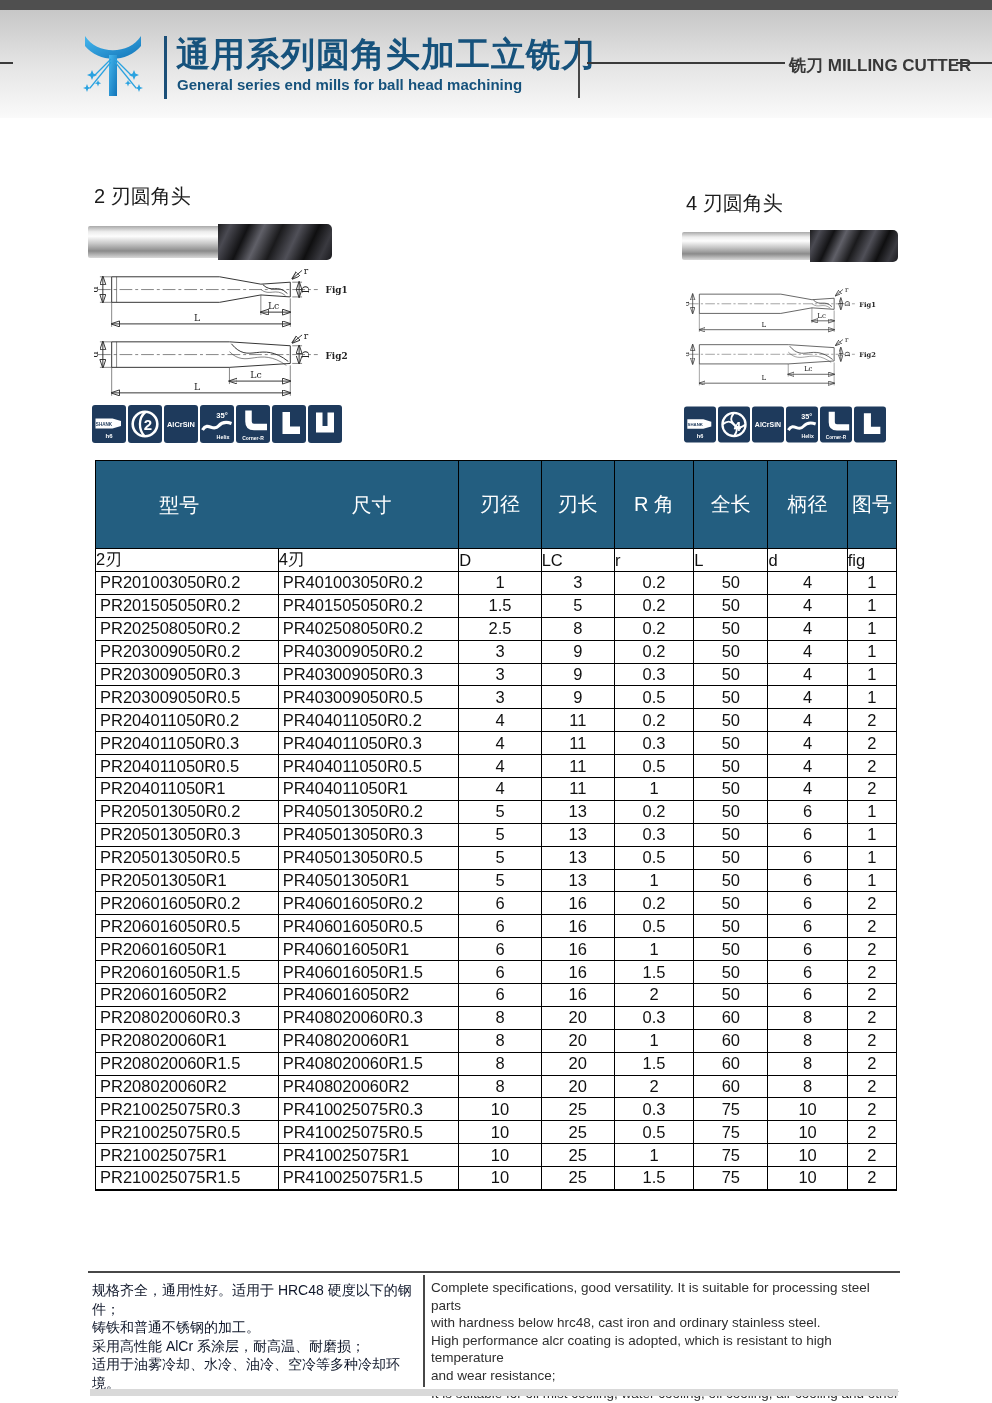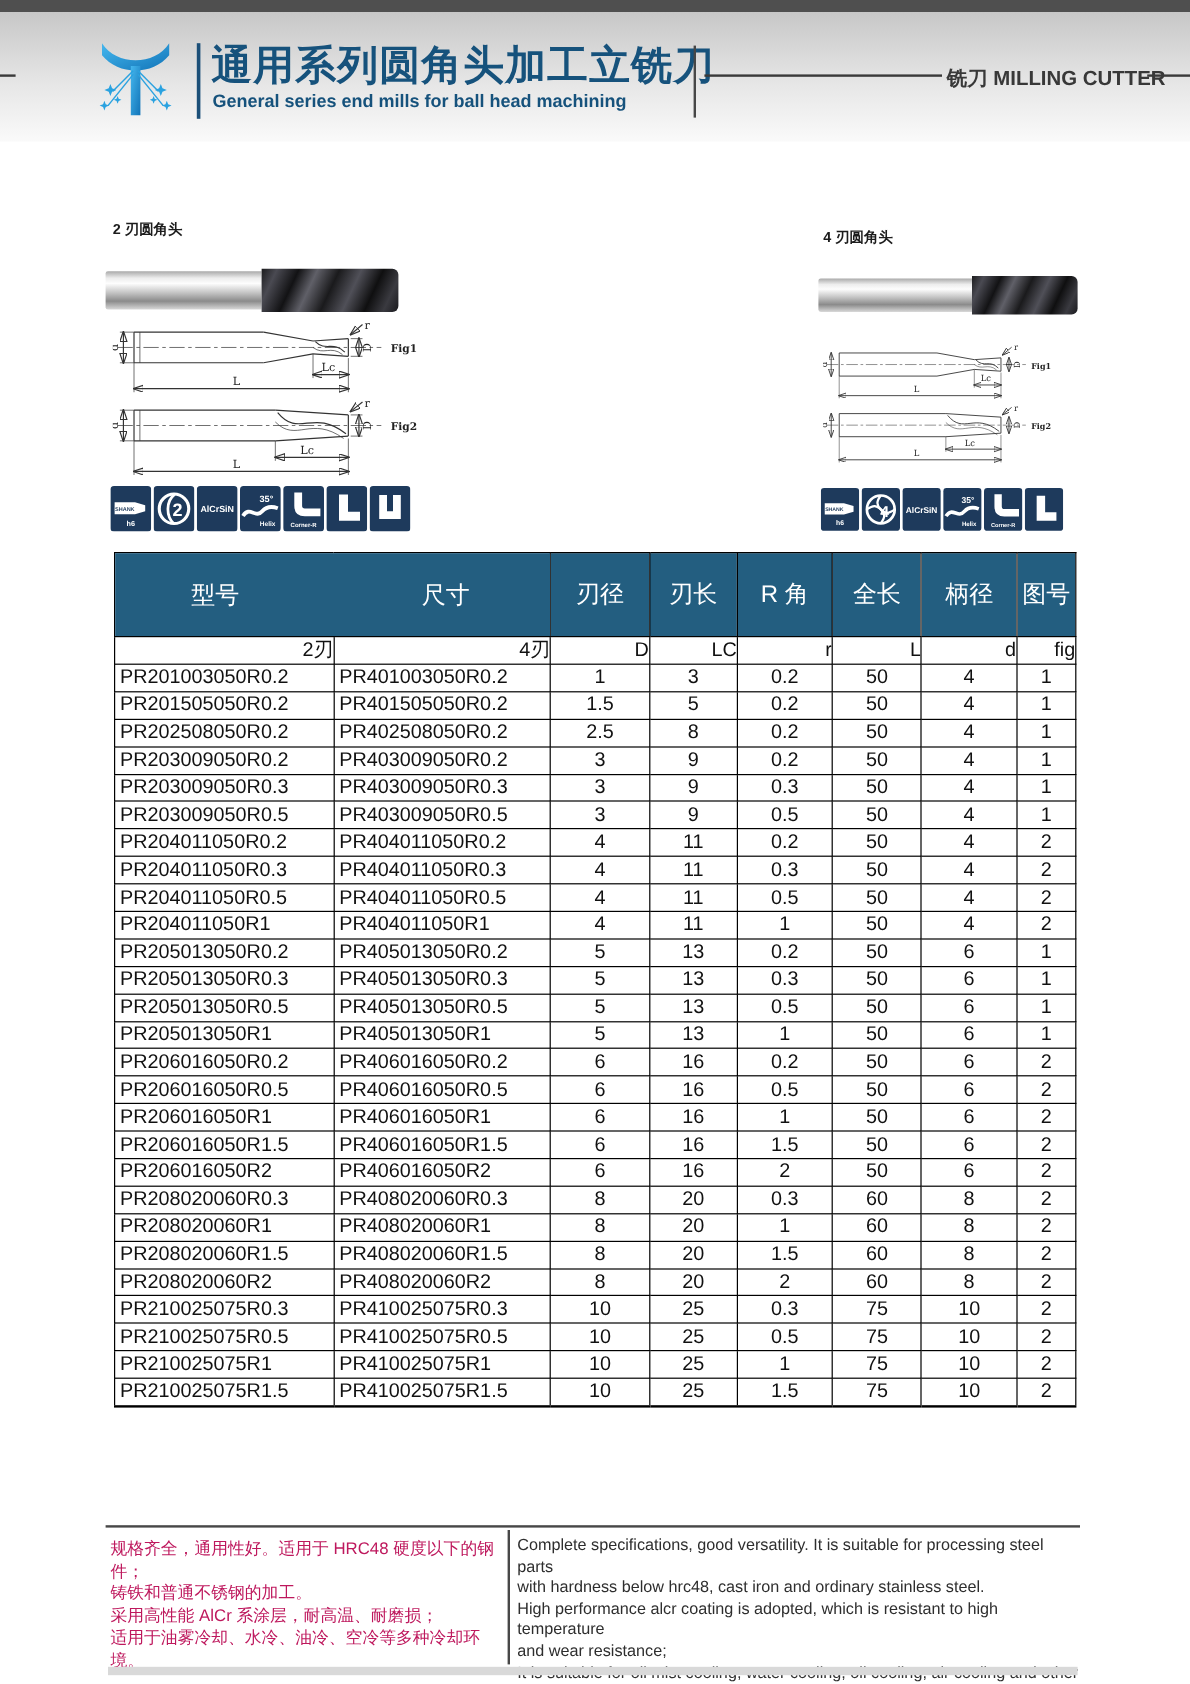--- a/index.html
+++ b/index.html
@@ -15,21 +15,21 @@
   .logo{left:78px;top:16px;width:70px;height:76px}
   .vdiv1{left:164px;top:26px;width:3px;height:63px;background:#1b4f78}
   .title-cn{left:176px;top:22px;font-size:34px;font-weight:bold;color:#16527c;letter-spacing:1px;white-space:nowrap}
   .title-en{left:177px;top:66px;font-size:15px;font-weight:bold;color:#16527c;white-space:nowrap}
   .vdiv2{left:578px;top:28px;width:2px;height:60px;background:#474747}
   .hline-l{left:587px;top:52px;width:198px;height:2px;background:#3a3a3a}
   .cat-label{left:789px;top:44px;font-size:17px;font-weight:bold;color:#383838;white-space:nowrap}
   .hline-r{left:956px;top:52px;width:36px;height:2px;background:#3a3a3a}
 
   
-  .sec-h{font-size:12px;font-weight:bold;color:#1c1c1c;white-space:nowrap}
+  .sec-h{font-size:20px;font-weight:normal;color:#1c1c1c;white-space:nowrap}
 
   
   .photo{display:flex;align-items:center}
   .shank-part{background:linear-gradient(180deg,#a9a9a9 0%,#ededed 18%,#fdfdfd 32%,#c7c7c7 55%,#8b8b8b 78%,#d9d9d9 100%);border-radius:2px 0 0 2px}
   .flute-part{background:linear-gradient(115deg,#1c1c1e 0%,#4a4a52 10%,#121214 24%,#606068 36%,#1a1a1c 50%,#505058 64%,#0f0f10 78%,#3a3a40 90%,#1a1a1e 100%);border-radius:0 5px 5px 0}
 
   
   .draw line,.draw path{stroke:#333;stroke-width:1;fill:none}
   .draw .thin{stroke-width:0.6}
   .draw text{fill:#222;font-family:"DejaVu Serif","Liberation Serif",serif;font-size:9.5px;text-anchor:middle}
@@ -38,32 +38,32 @@
   
   .badges{display:flex;gap:2px}
   .badge{display:block}
   .badge .tile{fill:#1e3a5c}
   .badge text{font-family:"Liberation Sans","DejaVu Sans",sans-serif;text-anchor:middle;fill:#fff;font-weight:bold}
   .badge text.navy{fill:#1e3a5c}
 
   
   .spec-table{border-collapse:collapse;table-layout:fixed;width:802px;font-size:16.5px;color:#111}
   .spec-table td,.spec-table th{border:1px solid #000;overflow:hidden;white-space:nowrap;font-weight:normal}
-  .spec-table thead th.hcell{background:#235e80;color:#fff;font-size:20px;height:70px;text-align:center}
+  .spec-table thead th.hcell{background:#235e80;color:#fff;font-size:20px;height:88px;text-align:center}
   .spec-table .diag{position:relative;background-color:#235e80;background-image:linear-gradient(to top right,transparent calc(50% - 1.2px),#fff calc(50% - 1.2px),#fff calc(50% + 0.6px),transparent calc(50% + 0.6px))}
   .diag .lb1{position:absolute;left:23%;top:50%;transform:translate(-50%,-50%)}
   .diag .lb2{position:absolute;left:76%;top:50%;transform:translate(-50%,-50%)}
-  .spec-table .sub td{height:23px;text-align:right}
+  .spec-table .sub td{height:23px;text-align:left}
   .spec-table tbody td{height:22.9px;text-align:center}
   .spec-table tbody td.model{text-align:left;padding-left:4px}
   .spec-table tbody tr:last-child td{border-bottom:2px solid #000}
 
   
   .foot-rule{left:88px;top:1271px;width:812px;height:2px;background:#474747}
-  .foot-cn{left:92px;top:1281px;width:328px;font-size:14px;line-height:18.5px;color:#be185d}
+  .foot-cn{left:92px;top:1281px;width:328px;font-size:14px;line-height:18.5px;color:#0f172a}
   .foot-vdiv{left:423px;top:1275px;width:2px;height:112px;background:#474747}
   .foot-en{left:431px;top:1279px;width:472px;font-size:13.5px;line-height:17.6px;color:#2e2e2e}
   .bottombar{left:90px;top:1389px;width:808px;height:7px;background:#d9d9d9}
 </style>
 </head>
 <body>
 
 <div class="page">
 
   <div class="abs topstrip"></div>

